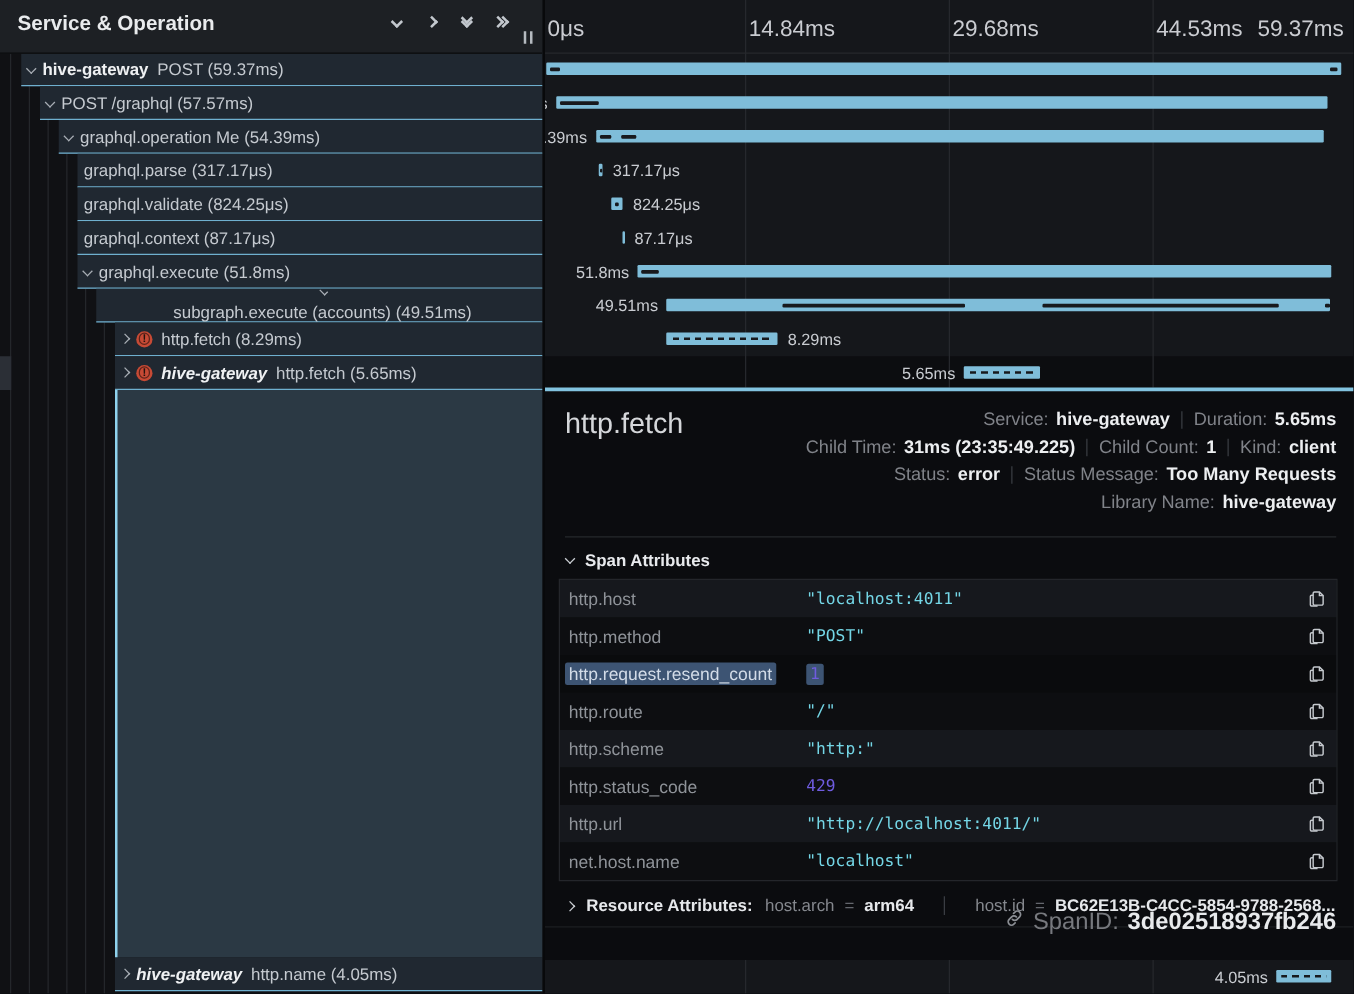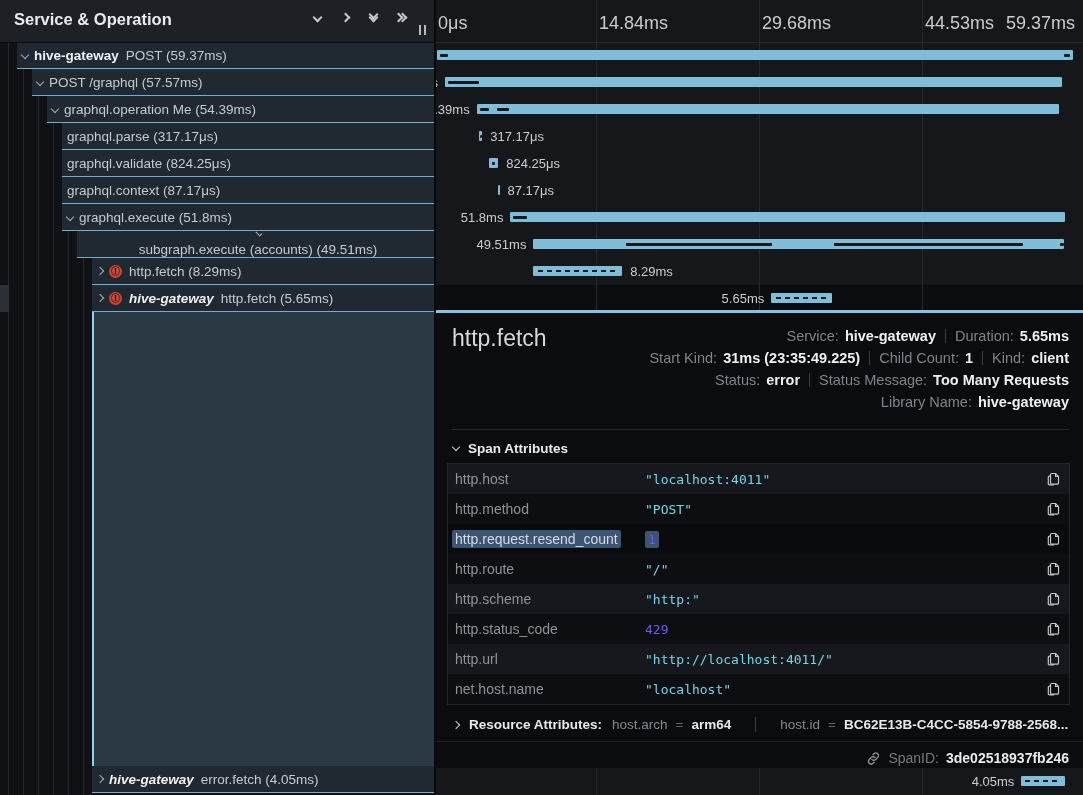--- a/index.html
+++ b/index.html
@@ -62,22 +62,22 @@
             background:none;border:none;padding:0;margin-right:3px;}
   #res-line{position:absolute;left:17px;top:404px;display:flex;align-items:center;gap:10px;
             font-size:13.5px;white-space:nowrap;}
   #res-line .chev{color:#cdd1d6;}
   #res-label{color:#e6e8eb;font-weight:bold;}
   .rkey{color:#85888e;}
   .req{color:#64676d;padding:0 1px;}
   .rval{color:#e6e8eb;font-weight:bold;}
   .rsep{width:1px;height:15px;background:#3a3d43;margin:0 2px;}
   #spanid-div{position:absolute;left:0;right:0;top:428px;height:1px;background:#1c1e22;}
-  #spanid-line{position:absolute;right:14px;top:437px;display:flex;align-items:center;gap:7px;
-               font-size:14px;}
+  #spanid-line{position:absolute;right:14px;top:414px;display:flex;align-items:flex-start;gap:7px;
+               font-size:19px;}
   #spanid-label{color:#77797e;}
   #spanid-value{color:#e8eaec;font-weight:bold;}
 
   
   #left{position:absolute;left:0;top:0;width:434px;height:795px;background:#101114;overflow:hidden;}
   #lp-header{position:absolute;left:0;top:0;right:0;height:42px;background:#1d2024;
              border-bottom:1px solid #0a0b0d;z-index:6;}
   #lp-title{position:absolute;left:14px;top:10px;font-size:16.5px;font-weight:bold;color:#e9ebed;}
   #lp-icons{position:absolute;right:28px;top:14px;display:flex;gap:21px;color:#c3c8ce;align-items:center;}
   .hicon{cursor:pointer;display:inline-flex;}
@@ -175,21 +175,21 @@
               <span class="mval">hive-gateway</span>
             </span>
             <span class="msep"></span>
             <span class="mitem">
               <span class="mlab">Duration:</span>
               <span class="mval">5.65ms</span>
             </span>
           </div>
           <div class="mline">
             <span class="mitem">
-              <span class="mlab">Start Kind:</span>
+              <span class="mlab">Child Time:</span>
               <span class="mval">31ms (23:35:49.225)</span>
             </span>
             <span class="msep"></span>
             <span class="mitem">
               <span class="mlab">Child Count:</span>
               <span class="mval">1</span>
             </span>
             <span class="msep"></span>
             <span class="mitem">
               <span class="mlab">Kind:</span>
@@ -387,21 +387,21 @@
         </div>
         <div class="trow" style="left: 92px; top: 285px;">
           <span class="chev sm right"></span>
           <span class="err-icon"></span>
           <span class="svc italic">hive-gateway</span>
           <span>http.fetch (5.65ms)</span>
         </div>
         <div class="trow" style="left: 92px; top: 766px;">
           <span class="chev sm right"></span>
           <span class="svc italic">hive-gateway</span>
-          <span>error.fetch (4.05ms)</span>
+          <span>http.name (4.05ms)</span>
         </div>
       </div>
     <div id="lp-header">
       <div id="lp-title">Service &amp; Operation</div>
       <div id="lp-icons">
           <span class="hicon">
             <span class="chev down"></span>
           </span>
           <span class="hicon">
             <span class="chev right"></span>

